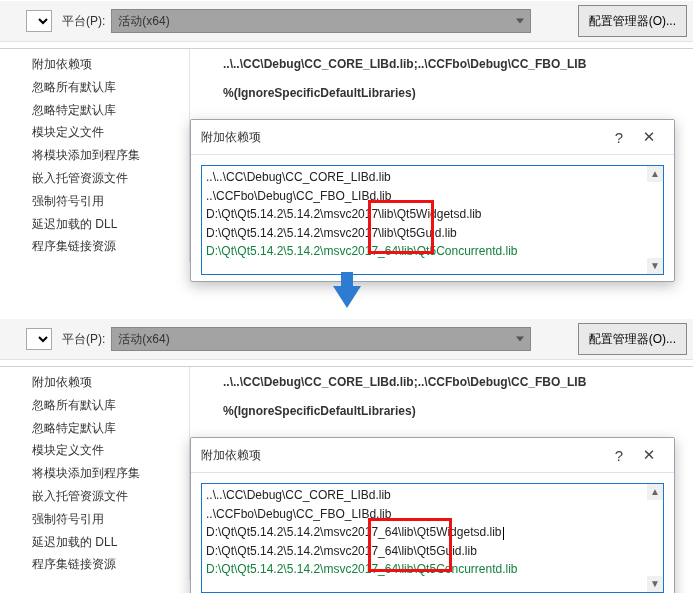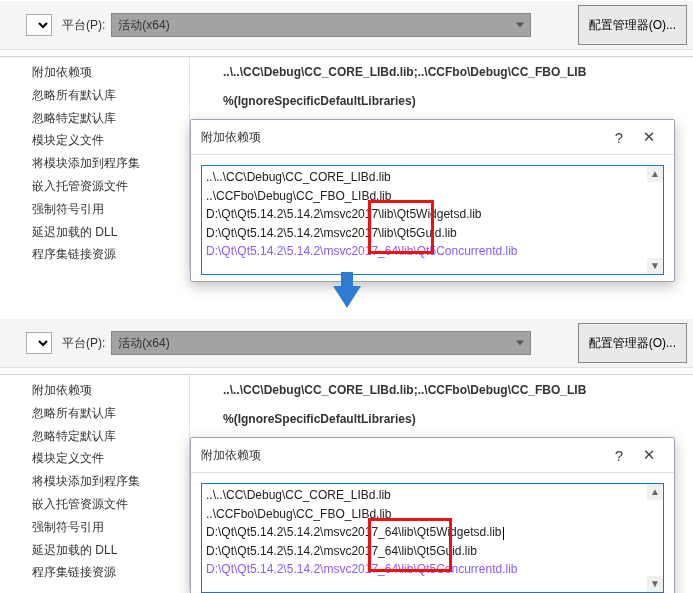--- a/index.html
+++ b/index.html
@@ -35,21 +35,21 @@
     background: #fff;
     font-size: 12px;
     padding: 0 4px;
   }
   .config-select { width: 26px; }
   .platform-label { margin-left: 4px; }
   .platform-combo { width: 420px; height: 24px; border:1px solid #888; display:flex; align-items:center; padding:0 6px; background:#a3a3a3; position:relative;}
   .platform-combo::after { content:""; position:absolute; right:6px; top:50%; transform:translateY(-50%); border-left:4px solid transparent;border-right:4px solid transparent;border-top:5px solid #555;}
   .cfgmgr-btn {
     margin-left: auto;
-    height: 40px;
+    height: 32px;
     border: 1px solid #888;
     background: #e9e9e9;
     padding: 0 10px;
     font-size: 12px;
     cursor: pointer;
   }
   
   .props {
     display: flex;
     border-top: 1px solid #d0d0d0;
@@ -116,21 +116,21 @@
     white-space: nowrap;
   }
   .textarea .row { display:block; }
   .textarea .scroll {
     position:absolute; right:0; top:0; bottom:0; width:16px; background:transparent;
     display:flex; flex-direction:column; justify-content:space-between; align-items:center;
   }
   .textarea .scroll .btn { width:16px;height:16px; display:flex;align-items:center;justify-content:center; color:#666; font-size:10px; background:#f0f0f0;}
   .textarea .scroll .thumb { flex:1; background:#dcdcdc; }
   .textarea .cursor::after { content:""; display:inline-block; width:1px; height:13px; background:#000; vertical-align:middle; margin-left:1px;}
-  .textarea .cut { color:#8b5cf6; }
+  .textarea .cut { color:#15803d; }
   .highlight-box {
     position: absolute;
     border: 3px solid #e11;
     pointer-events: none;
   }
   
   .arrow-wrap {
     height: 43px;
     display:flex; align-items:center; justify-content:center;
     background:#fff;

